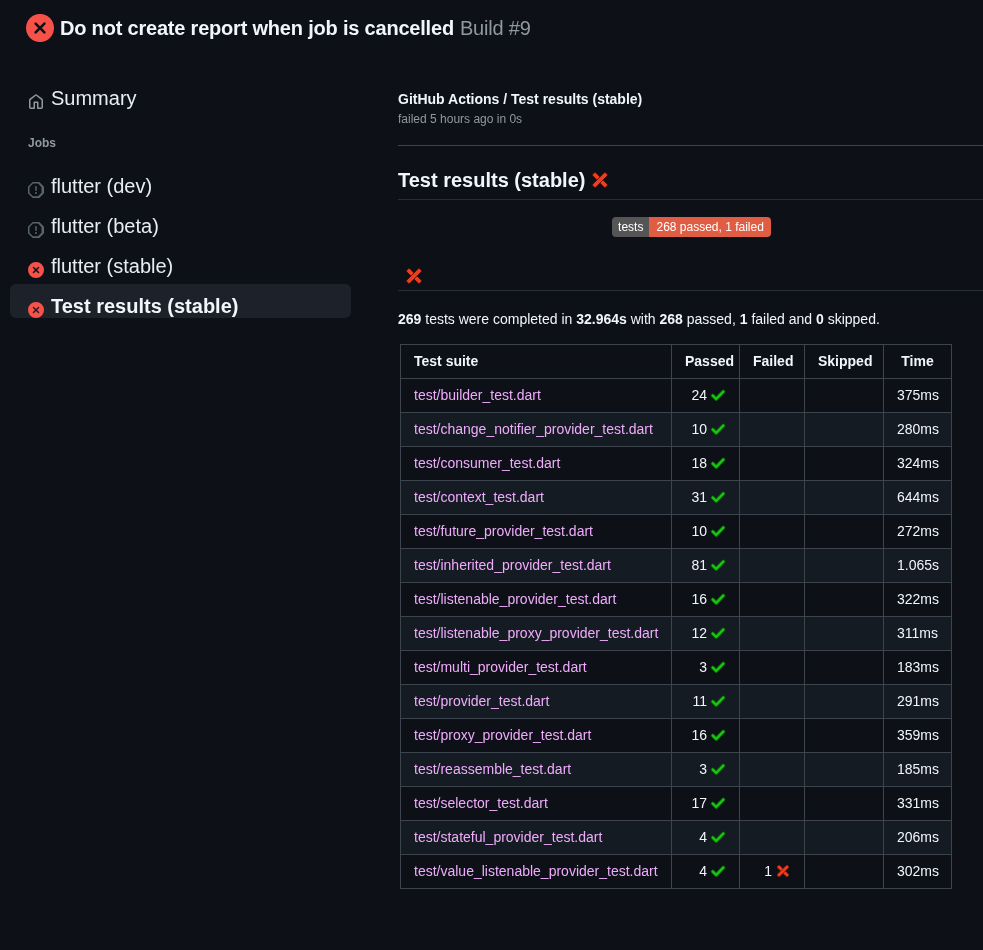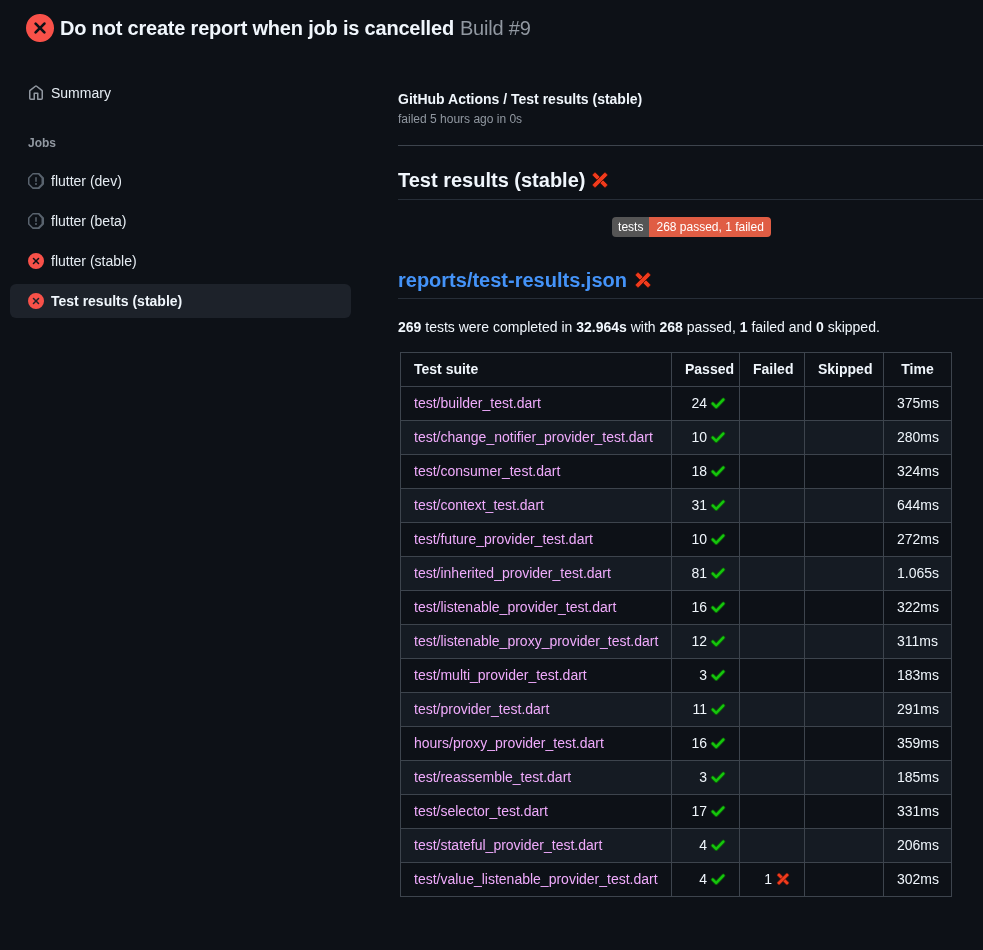--- a/index.html
+++ b/index.html
@@ -26,24 +26,24 @@
   }
   .run-build { color: #9198a1; font-weight: 400; margin-left: 6px; }
 
   
   .layout { display: flex; align-items: flex-start; }
   .sidebar { width: 341px; margin-left: 10px; flex: none; }
   .main { width: 585px; margin-left: 47px; flex: none; padding-top: 29px; }
 
   
   .side-item {
-    display: flex; align-items: center;
+    display: flex; align-items: flex-end;
     height: 34px; padding: 0 8px 0 18px;
     border-radius: 6px;
-    font-size: 14px; color: #e6edf3;
+    font-size: 20px; color: #e6edf3;
     cursor: pointer;
   }
   .side-item .icon { flex: none; margin-right: 7px; }
   .summary-item { margin-top: 16px; }
   .jobs-label {
     margin: 24px 0 0 18px;
     font-size: 12px; font-weight: 600; line-height: 18px;
     color: #9198a1;
   }
   .job-list { margin-top: 12px; }
@@ -194,21 +194,20 @@
     </h3>
 
     <div class="badge-row">
       <span class="badge">
         <span class="badge-label">tests</span>
         <span class="badge-value">268 passed, 1 failed</span>
       </span>
     </div>
 
     <h2 class="report-heading">
-      <a href="#">reports/test-results.json</a>
       <span class="emoji">
           <svg width="20" height="20" viewBox="0 0 16 16" aria-hidden="true">
             <g transform="rotate(45 8 8)" fill="#f03b1d" stroke="#4a0f06" stroke-width="0.6">
               <rect x="0.7" y="6.3" width="14.6" height="3.4" rx="0.9"></rect>
               <rect x="6.3" y="0.7" width="3.4" height="14.6" rx="0.9"></rect>
             </g>
           </svg>
         </span>
     </h2>
 
@@ -326,21 +325,21 @@
             <td class="c-suite"><a href="#">test/provider_test.dart</a></td>
             <td><span>11</span><span class="num-icon"><svg width="16" height="16" viewBox="0 0 16 16" fill="none" aria-hidden="true">
                   <path d="M2.8 8.6 6.2 12 13.3 4.6" stroke="#0a5c0a" stroke-width="4" stroke-linecap="round" stroke-linejoin="round"></path>
                   <path d="M2.8 8.6 6.2 12 13.3 4.6" stroke="#16c60c" stroke-width="2.4" stroke-linecap="round" stroke-linejoin="round"></path>
                 </svg></span></td>
             <td></td>
             <td></td>
             <td>291ms</td>
           </tr>
           <tr>
-            <td class="c-suite"><a href="#">hours/proxy_provider_test.dart</a></td>
+            <td class="c-suite"><a href="#">test/proxy_provider_test.dart</a></td>
             <td><span>16</span><span class="num-icon"><svg width="16" height="16" viewBox="0 0 16 16" fill="none" aria-hidden="true">
                   <path d="M2.8 8.6 6.2 12 13.3 4.6" stroke="#0a5c0a" stroke-width="4" stroke-linecap="round" stroke-linejoin="round"></path>
                   <path d="M2.8 8.6 6.2 12 13.3 4.6" stroke="#16c60c" stroke-width="2.4" stroke-linecap="round" stroke-linejoin="round"></path>
                 </svg></span></td>
             <td></td>
             <td></td>
             <td>359ms</td>
           </tr>
           <tr>
             <td class="c-suite"><a href="#">test/reassemble_test.dart</a></td>

